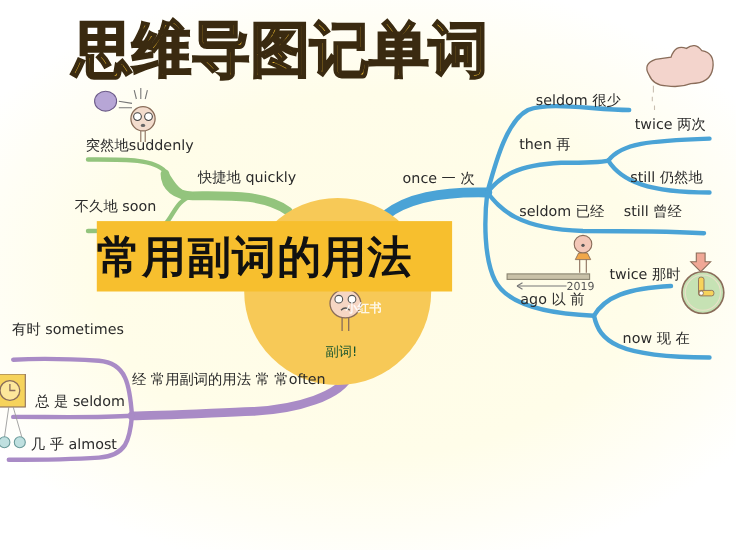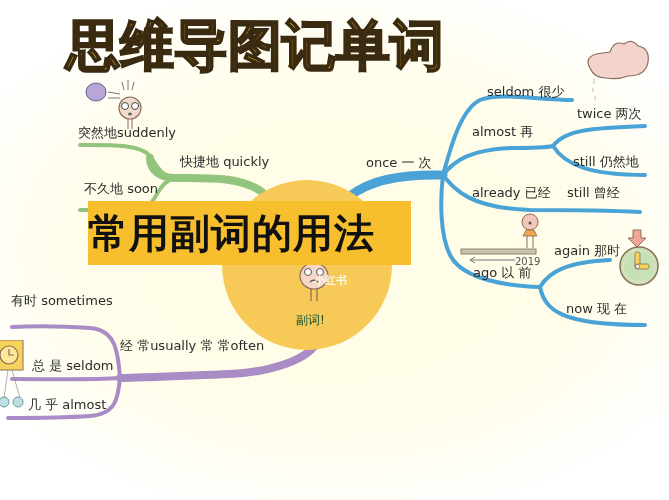--- a/index.html
+++ b/index.html
@@ -109,35 +109,35 @@
 
 <div class="center-label">副词!</div>
 
 <div class="banner">
   <span>常用副词的用法</span>
 </div>
 <div class="watermark">小红书</div>
 
 <div class="lbl" style="left:180px;top:154px">快捷地 quickly</div>
 <div class="lbl" style="left:78px;top:125px">突然地suddenly</div>
-<div class="lbl" style="left:84px;top:181px">不久地 soon</div>
+<div class="lbl" style="left:68px;top:181px">不久地 soon</div>
 
 <div class="lbl" style="left:366px;top:155px">once 一 次</div>
 <div class="lbl" style="left:487px;top:84px">seldom 很少</div>
-<div class="lbl" style="left:472px;top:124px">almost 再</div>
+<div class="lbl" style="left:472px;top:124px">then 再</div>
 <div class="lbl" style="left:577px;top:106px">twice 两次</div>
 <div class="lbl" style="left:573px;top:154px">still 仍然地</div>
-<div class="lbl" style="left:472px;top:185px">already 已经</div>
+<div class="lbl" style="left:472px;top:185px">seldom 已经</div>
 <div class="lbl" style="left:567px;top:185px">still 曾经</div>
-<div class="lbl" style="left:554px;top:243px">again 那时</div>
+<div class="lbl" style="left:554px;top:243px">twice 那时</div>
 <div class="lbl" style="left:473px;top:265px">ago 以 前</div>
 <div class="lbl" style="left:566px;top:301px">now 现 在</div>
 <div class="lbl" style="left:515px;top:254px;font-size:10px;color:#555">2019</div>
 
-<div class="lbl" style="left:120px;top:338px">经 常usually  常 常often</div>
+<div class="lbl" style="left:120px;top:338px">经 常用副词的用法  常 常often</div>
 <div class="lbl" style="left:11px;top:293px">有时 sometimes</div>
 <div class="lbl" style="left:32px;top:358px">总 是 seldom</div>
 <div class="lbl" style="left:28px;top:397px">几 乎 almost</div>
 
 <svg style="position:absolute;left:82px;top:78px" width="70" height="60" viewBox="0 0 70 60">
   <ellipse cx="14" cy="14" rx="10" ry="9" fill="#b7a6d6" stroke="#6b5a88" stroke-width="1"></ellipse>
   <path d="M26 14 l12 2 M26 20 l12 0 M40 4 l2 8 M46 2 l0 10 M52 4 l-2 8" stroke="#777" stroke-width="1" fill="none"></path>
   <circle cx="48" cy="30" r="11" fill="#f3dccd" stroke="#8a6d5a" stroke-width="1.2"></circle>
   <circle cx="43" cy="28" r="3.5" fill="#fff" stroke="#444" stroke-width="1"></circle>
   <circle cx="53" cy="28" r="3.5" fill="#fff" stroke="#444" stroke-width="1"></circle>

